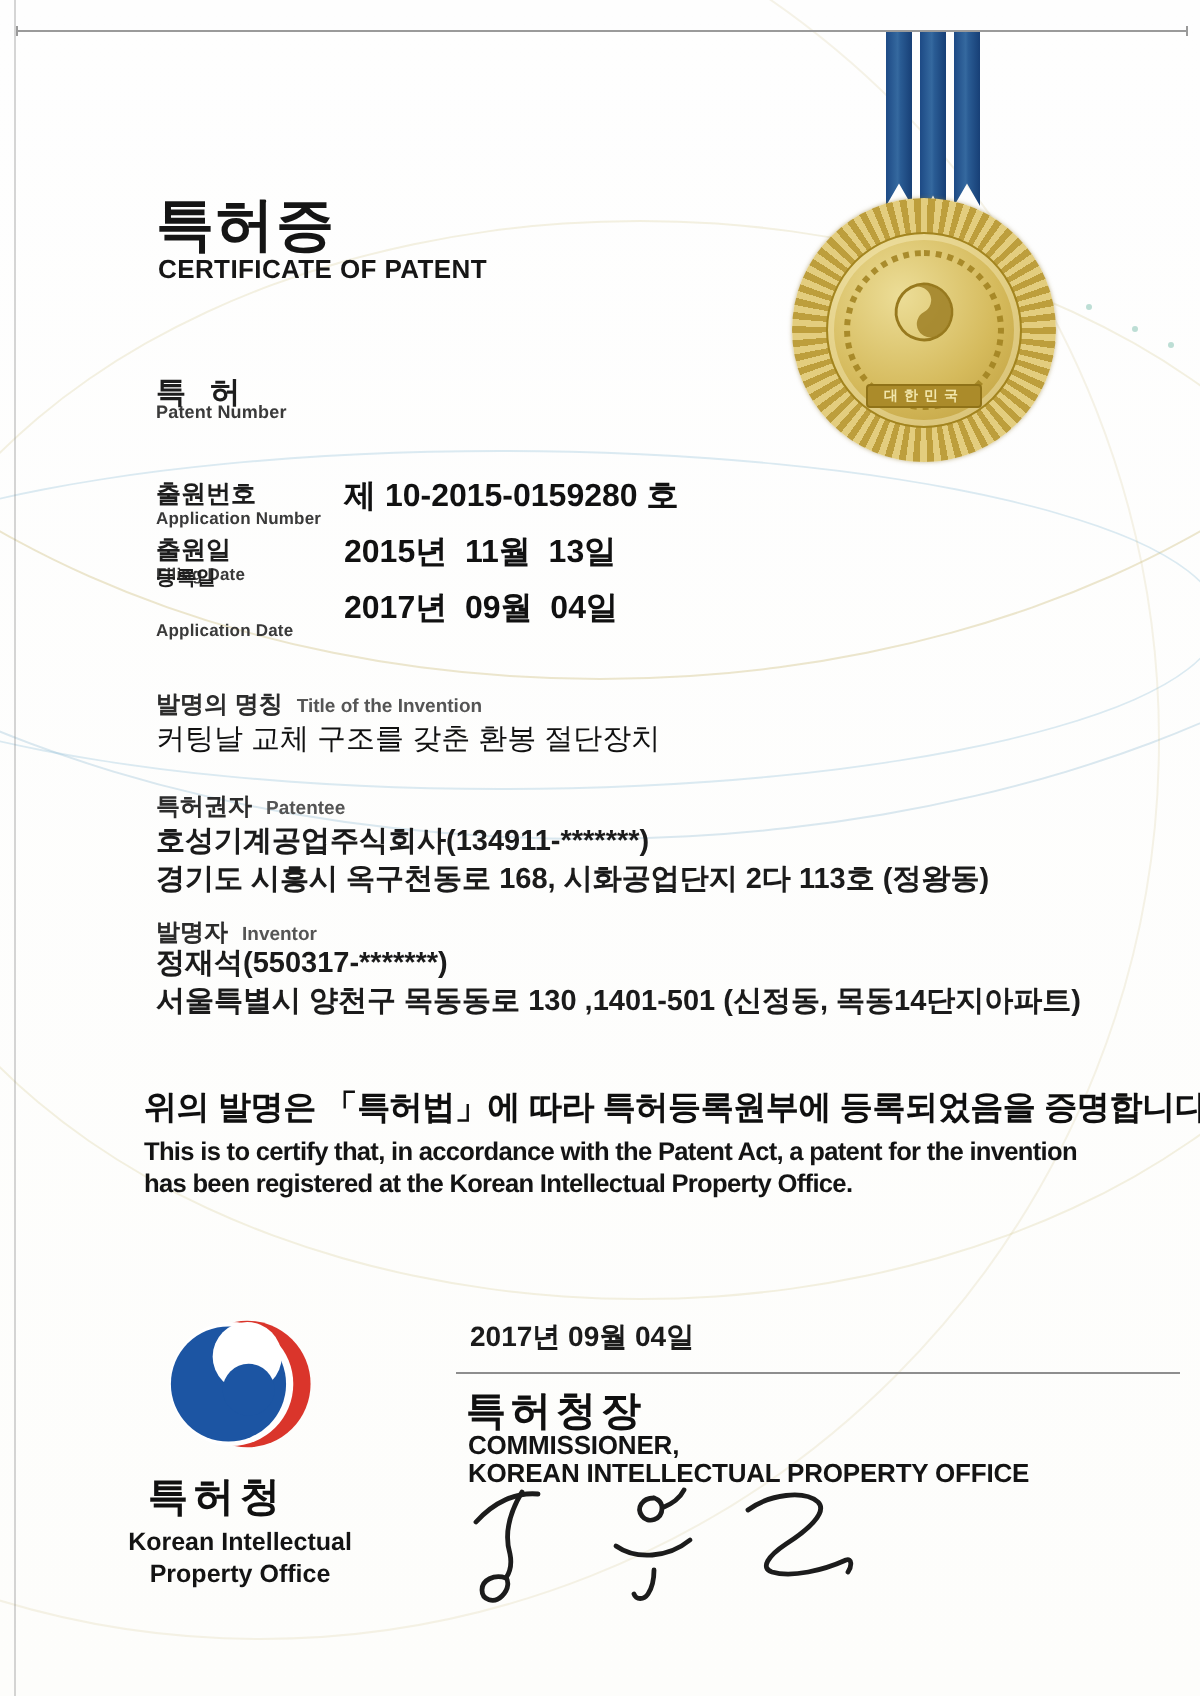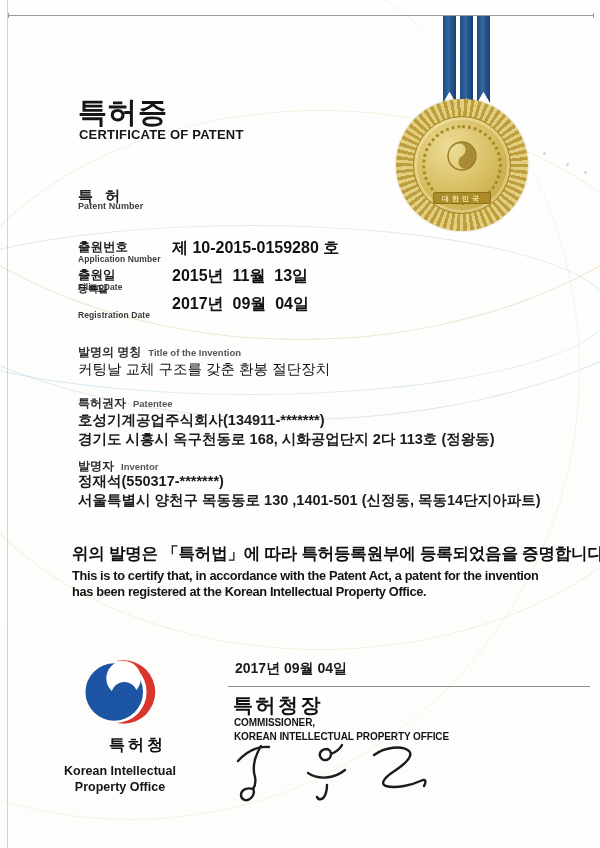--- a/index.html
+++ b/index.html
@@ -72,26 +72,26 @@
   .invt-addr { position:absolute; left:78px; top:491px; font-size:14.5px; font-weight:700; }
 
   
   .stmt-kr { position:absolute; left:72px; top:543px; font-size:16.5px; font-weight:800; color:#0f0f0f; letter-spacing:-.2px; white-space:nowrap; }
   .stmt-en { position:absolute; left:72px; top:568px; font-size:12.8px; font-weight:700; letter-spacing:-.35px; line-height:16px; color:#141414; }
 
   
   .issue-date { position:absolute; left:235px; top:660px; font-size:14px; font-weight:600; white-space:pre; }
   .rule { position:absolute; left:228px; top:686px; width:362px; height:1px; background:#8e8e8e; }
   .comm-kr { position:absolute; left:233px; top:692px; font-size:20px; font-weight:800; letter-spacing:2.5px; color:#101010; }
-  .comm-en { position:absolute; left:234px; top:716px; font-size:10px; font-weight:700; line-height:13.5px; color:#141414; letter-spacing:-.1px; }
+  .comm-en { position:absolute; left:234px; top:716px; font-size:13px; font-weight:700; line-height:13.5px; color:#141414; letter-spacing:-.1px; }
   .sig { position:absolute; left:228px; top:740px; }
 
   
   .logo-mark { position:absolute; left:84px; top:656px; width:72px; height:72px; }
-  .logo-kr { position:absolute; left:74px; top:735px; width:92px; text-align:right; font-size:16px; font-weight:600; letter-spacing:3px; color:#101010; }
+  .logo-kr { position:absolute; left:74px; top:735px; width:92px; text-align:left; font-size:20px; font-weight:600; letter-spacing:3px; color:#101010; }
   .logo-en { position:absolute; left:38px; top:764px; width:164px; text-align:center; font-size:12.5px; font-weight:700; line-height:15.5px; color:#141414; }
 </style>
 </head>
 <body>
 
 <div class="page">
 
   <div class="deco d1"></div>
   <div class="deco d2"></div>
   <div class="deco d3"></div>
@@ -131,21 +131,21 @@
 
   <div class="lab f1-lab">출원번호</div>
   <div class="sub f1-sub">Application Number</div>
   <div class="val f1-val">제 10-2015-0159280 호</div>
 
   <div class="lab f2-lab">출원일</div>
   <div class="sub f2-sub">Filing Date</div>
   <div class="val f2-val">2015년  11월  13일</div>
 
   <div class="lab f3-lab">등록일</div>
-  <div class="sub f3-sub">Registration Date</div>
+  <div class="sub f3-sub">Application Date</div>
   <div class="val f3-val">2017년  09월  04일</div>
 
   <div class="sec-lab inv-lab">
     <span>발명의 명칭</span><span class="en">Title of the Invention</span>
   </div>
   <div class="inv-val">커팅날 교체 구조를 갖춘 환봉 절단장치</div>
 
   <div class="sec-lab pat-lab">
     <span>특허권자</span><span class="en">Patentee</span>
   </div>

